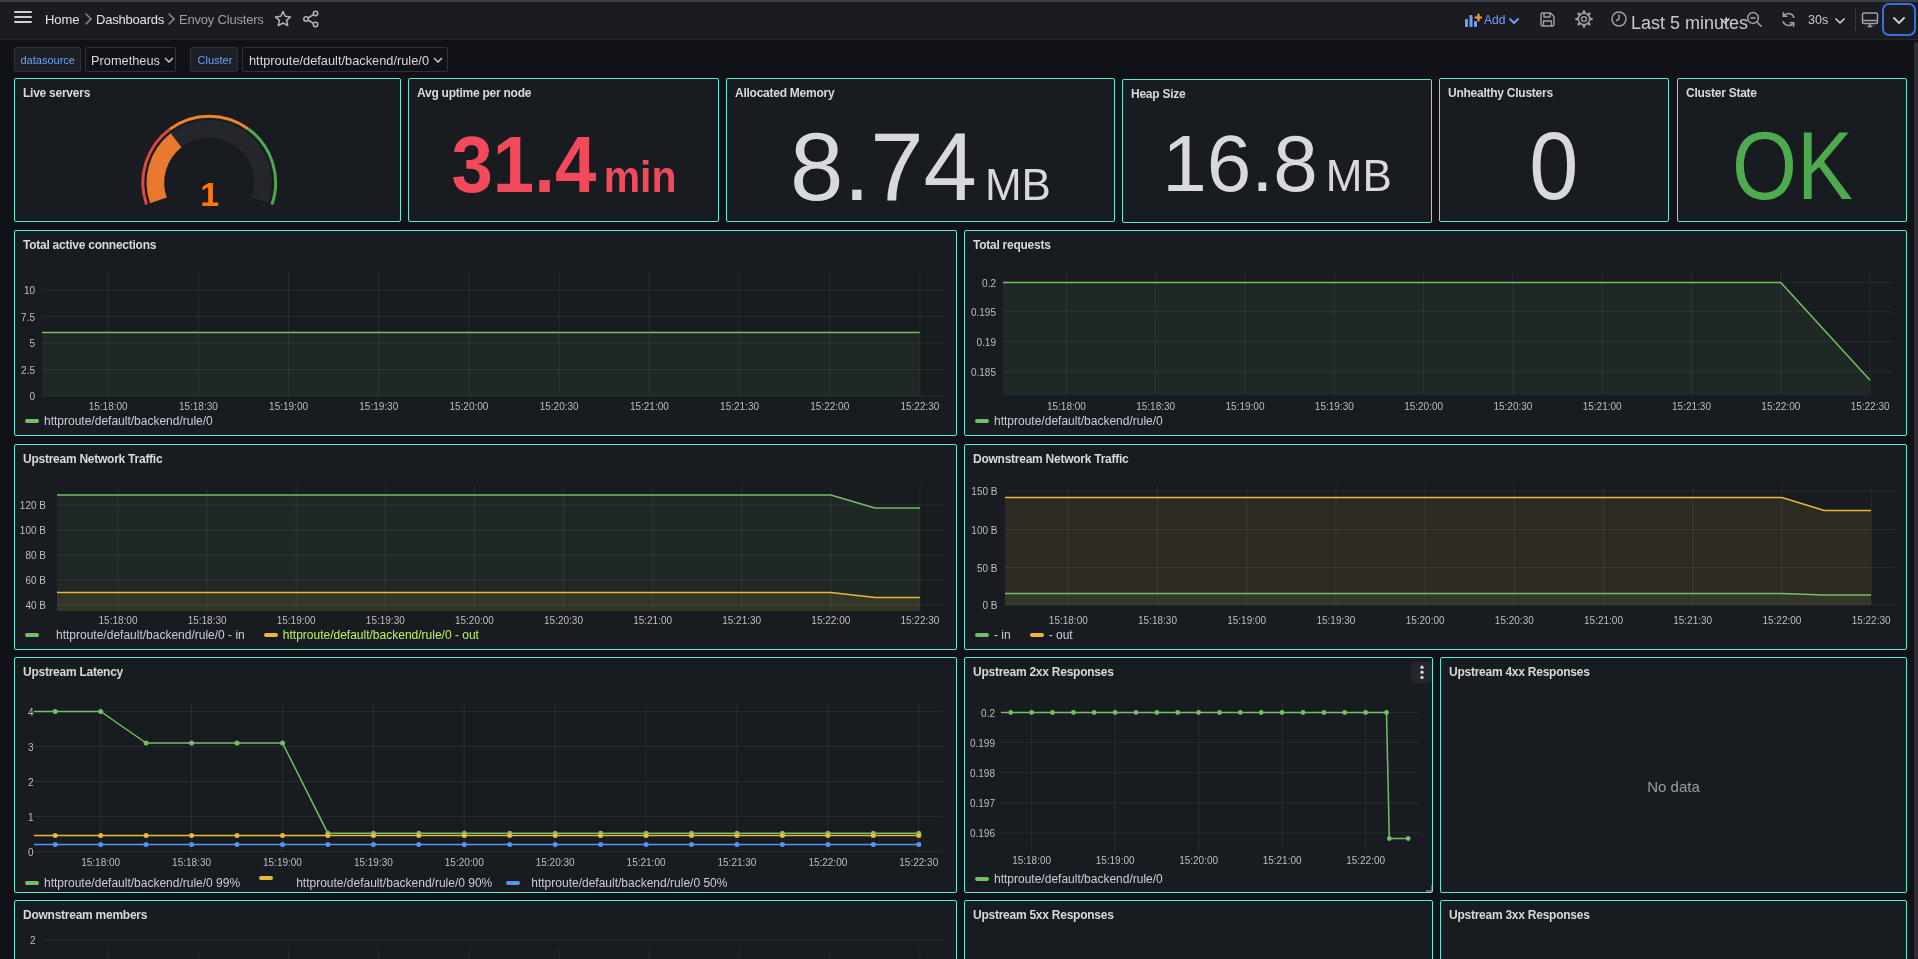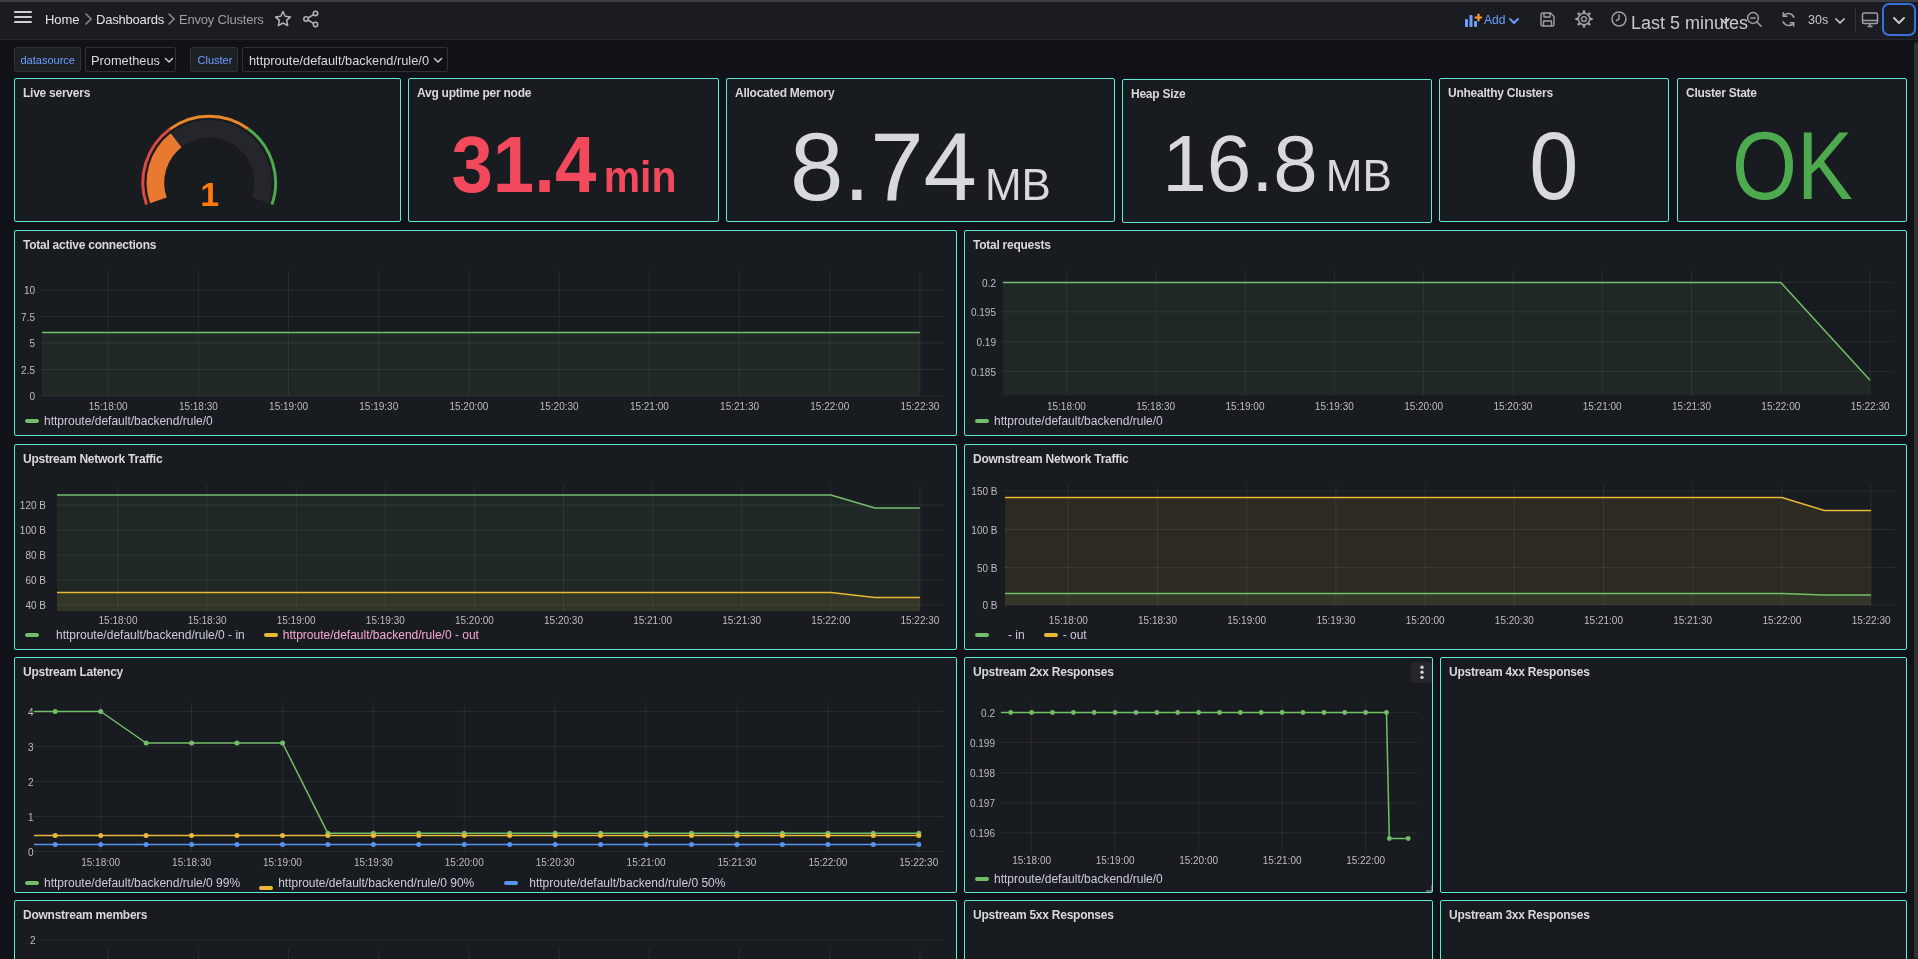--- a/index.html
+++ b/index.html
@@ -280,21 +280,21 @@
       <text x="815.80" y="179.0" font-size="10" fill="#bcbec3" text-anchor="middle">15:22:00</text>
       <text x="904.90" y="179.0" font-size="10" fill="#bcbec3" text-anchor="middle">15:22:30</text>
     </svg>
 <div class="abs" style="left:10px;top:183.0px;display:flex;align-items:center;gap:8px">
       <span style="display:inline-flex;align-items:center;gap:17px;margin-right:11px">
         <span style="width:14px;height:4px;border-radius:2px;background:#73bf69"></span>
         <span style="font-size:12px;color:#ccccdc">httproute/default/backend/rule/0 - in</span>
       </span>
       <span style="display:inline-flex;align-items:center;gap:5px;margin-right:11px">
         <span style="width:14px;height:4px;border-radius:2px;background:#eab839"></span>
-        <span style="font-size:12px;color:#f9a8d4">httproute/default/backend/rule/0 - out</span>
+        <span style="font-size:12px;color:#bef264">httproute/default/backend/rule/0 - out</span>
       </span>
     </div>
 </div>
 <div class="panel" style="left:964.0px;top:444.0px;width:943.0px;height:206.0px">
     <div class="ptitle" style="left:8px">Downstream Network Traffic</div>
 <svg width="943" height="206" viewBox="0 0 943 206">
       <polygon points="40.0,160.0 40.0,52.5 816.9,52.5 859.3,65.5 906.1,65.5 906.1,160.0" fill="rgba(234,184,57,0.10)"></polygon>
       <polygon points="40.0,160.0 40.0,148.5 816.9,148.5 859.3,150.0 906.1,150.0 906.1,160.0" fill="rgba(115,191,105,0.085)"></polygon>
       <line x1="39.0" y1="46.00" x2="930.0" y2="46.00" stroke="rgba(204,204,220,0.085)" stroke-width="1"></line>
       <line x1="39.0" y1="84.50" x2="930.0" y2="84.50" stroke="rgba(204,204,220,0.085)" stroke-width="1"></line>
@@ -321,21 +321,21 @@
       <text x="281.70" y="179.0" font-size="10" fill="#bcbec3" text-anchor="middle">15:19:00</text>
       <text x="370.90" y="179.0" font-size="10" fill="#bcbec3" text-anchor="middle">15:19:30</text>
       <text x="460.10" y="179.0" font-size="10" fill="#bcbec3" text-anchor="middle">15:20:00</text>
       <text x="549.30" y="179.0" font-size="10" fill="#bcbec3" text-anchor="middle">15:20:30</text>
       <text x="638.50" y="179.0" font-size="10" fill="#bcbec3" text-anchor="middle">15:21:00</text>
       <text x="727.70" y="179.0" font-size="10" fill="#bcbec3" text-anchor="middle">15:21:30</text>
       <text x="816.90" y="179.0" font-size="10" fill="#bcbec3" text-anchor="middle">15:22:00</text>
       <text x="906.10" y="179.0" font-size="10" fill="#bcbec3" text-anchor="middle">15:22:30</text>
     </svg>
 <div class="abs" style="left:10px;top:183.0px;display:flex;align-items:center;gap:8px">
-      <span style="display:inline-flex;align-items:center;gap:19px;margin-right:11px">
+      <span style="display:inline-flex;align-items:center;gap:5px;margin-right:11px">
         <span style="width:14px;height:4px;border-radius:2px;background:#73bf69"></span>
         <span style="font-size:12px;color:#ccccdc">- in</span>
       </span>
       <span style="display:inline-flex;align-items:center;gap:5px;margin-right:11px">
         <span style="width:14px;height:4px;border-radius:2px;background:#eab839"></span>
         <span style="font-size:12px;color:#ccccdc">- out</span>
       </span>
     </div>
 </div>
 <div class="panel" style="left:14.0px;top:657.0px;width:943.0px;height:236.0px">
@@ -433,21 +433,21 @@
       <text x="631.06" y="208.0" font-size="10" fill="#bcbec3" text-anchor="middle">15:21:00</text>
       <text x="721.96" y="208.0" font-size="10" fill="#bcbec3" text-anchor="middle">15:21:30</text>
       <text x="812.86" y="208.0" font-size="10" fill="#bcbec3" text-anchor="middle">15:22:00</text>
       <text x="903.76" y="208.0" font-size="10" fill="#bcbec3" text-anchor="middle">15:22:30</text>
     </svg>
 <div class="abs" style="left:10px;top:218.0px;display:flex;align-items:center;gap:8px">
       <span style="display:inline-flex;align-items:center;gap:5px;margin-right:11px">
         <span style="width:14px;height:4px;border-radius:2px;background:#73bf69"></span>
         <span style="font-size:12px;color:#ccccdc">httproute/default/backend/rule/0 99%</span>
       </span>
-      <span style="display:inline-flex;align-items:flex-end;gap:5px;margin-right:22px">
+      <span style="display:inline-flex;align-items:flex-start;gap:23px;margin-right:6px">
         <span style="width:14px;height:4px;border-radius:2px;background:#eab839"></span>
         <span style="font-size:12px;color:#ccccdc">httproute/default/backend/rule/0 90%</span>
       </span>
       <span style="display:inline-flex;align-items:center;gap:11px;margin-right:11px">
         <span style="width:14px;height:4px;border-radius:2px;background:#5794f2"></span>
         <span style="font-size:12px;color:#ccccdc">httproute/default/backend/rule/0 50%</span>
       </span>
     </div>
 </div>
 <div class="panel" style="left:964.0px;top:657.0px;width:468.5px;height:236.0px">
@@ -509,20 +509,21 @@
         <circle cx="2" cy="7.3" r="1.7"></circle>
         <circle cx="2" cy="12.4" r="1.7"></circle>
       </g>
     </svg>
 <svg class="abs" width="8" height="8" style="left:460px;top:226px" viewBox="0 0 8 8">
       <path d="M7 1 L7 7 L1 7" stroke="rgba(204,204,220,0.55)" stroke-width="1.3" fill="none"></path>
     </svg>
 </div>
 <div class="panel" style="left:1440.0px;top:657.0px;width:467.0px;height:236.0px">
     <div class="ptitle" style="left:8px">Upstream 4xx Responses</div>
+<div class="abs" style="left:0;top:120px;width:100%;text-align:center;font-size:15px;color:#9b9da3">No data</div>
 </div>
 <div class="panel" style="left:14.0px;top:900.0px;width:943.0px;height:205.0px">
     <div class="ptitle" style="left:8px">Downstream members</div>
 <svg width="943" height="59" viewBox="0 0 943 59">
       <line x1="26.4" y1="39" x2="929" y2="39" stroke="rgba(204,204,220,0.085)" stroke-width="1"></line>
       <line x1="93.15" y1="47" x2="93.15" y2="59" stroke="rgba(204,204,220,0.085)" stroke-width="1"></line>
       <line x1="183.35" y1="47" x2="183.35" y2="59" stroke="rgba(204,204,220,0.085)" stroke-width="1"></line>
       <line x1="273.55" y1="47" x2="273.55" y2="59" stroke="rgba(204,204,220,0.085)" stroke-width="1"></line>
       <line x1="363.75" y1="47" x2="363.75" y2="59" stroke="rgba(204,204,220,0.085)" stroke-width="1"></line>
       <line x1="453.95" y1="47" x2="453.95" y2="59" stroke="rgba(204,204,220,0.085)" stroke-width="1"></line>

